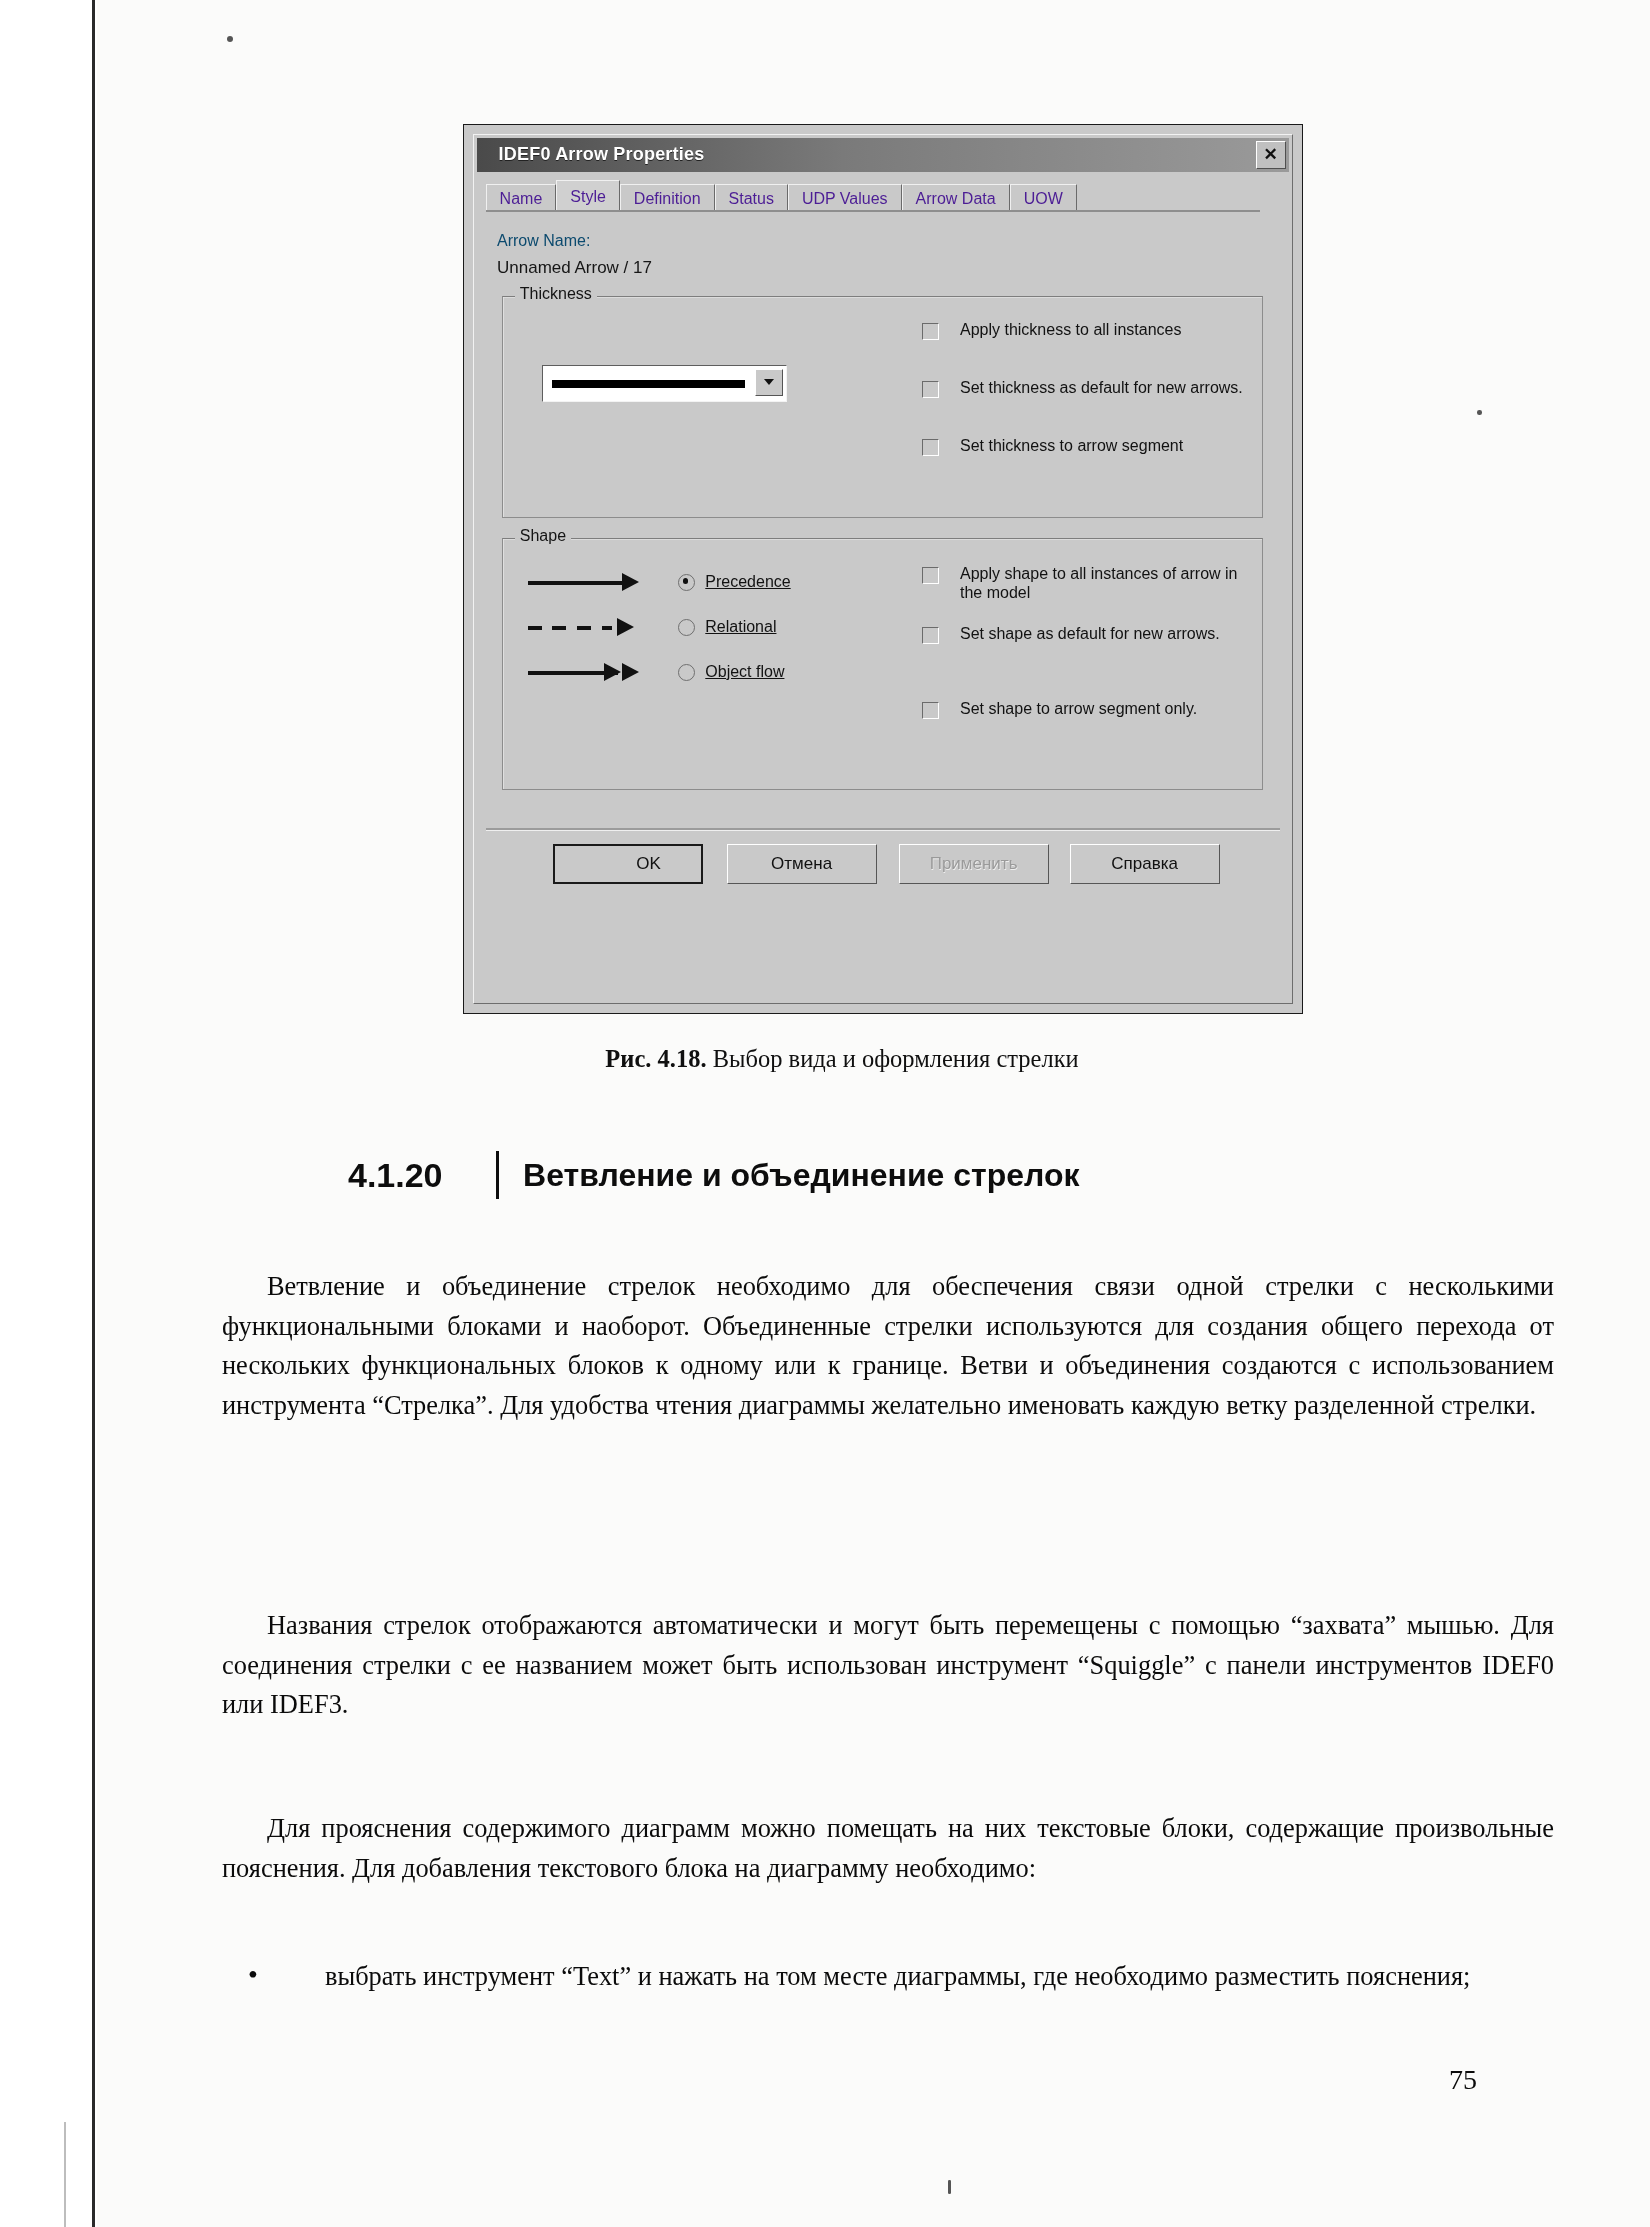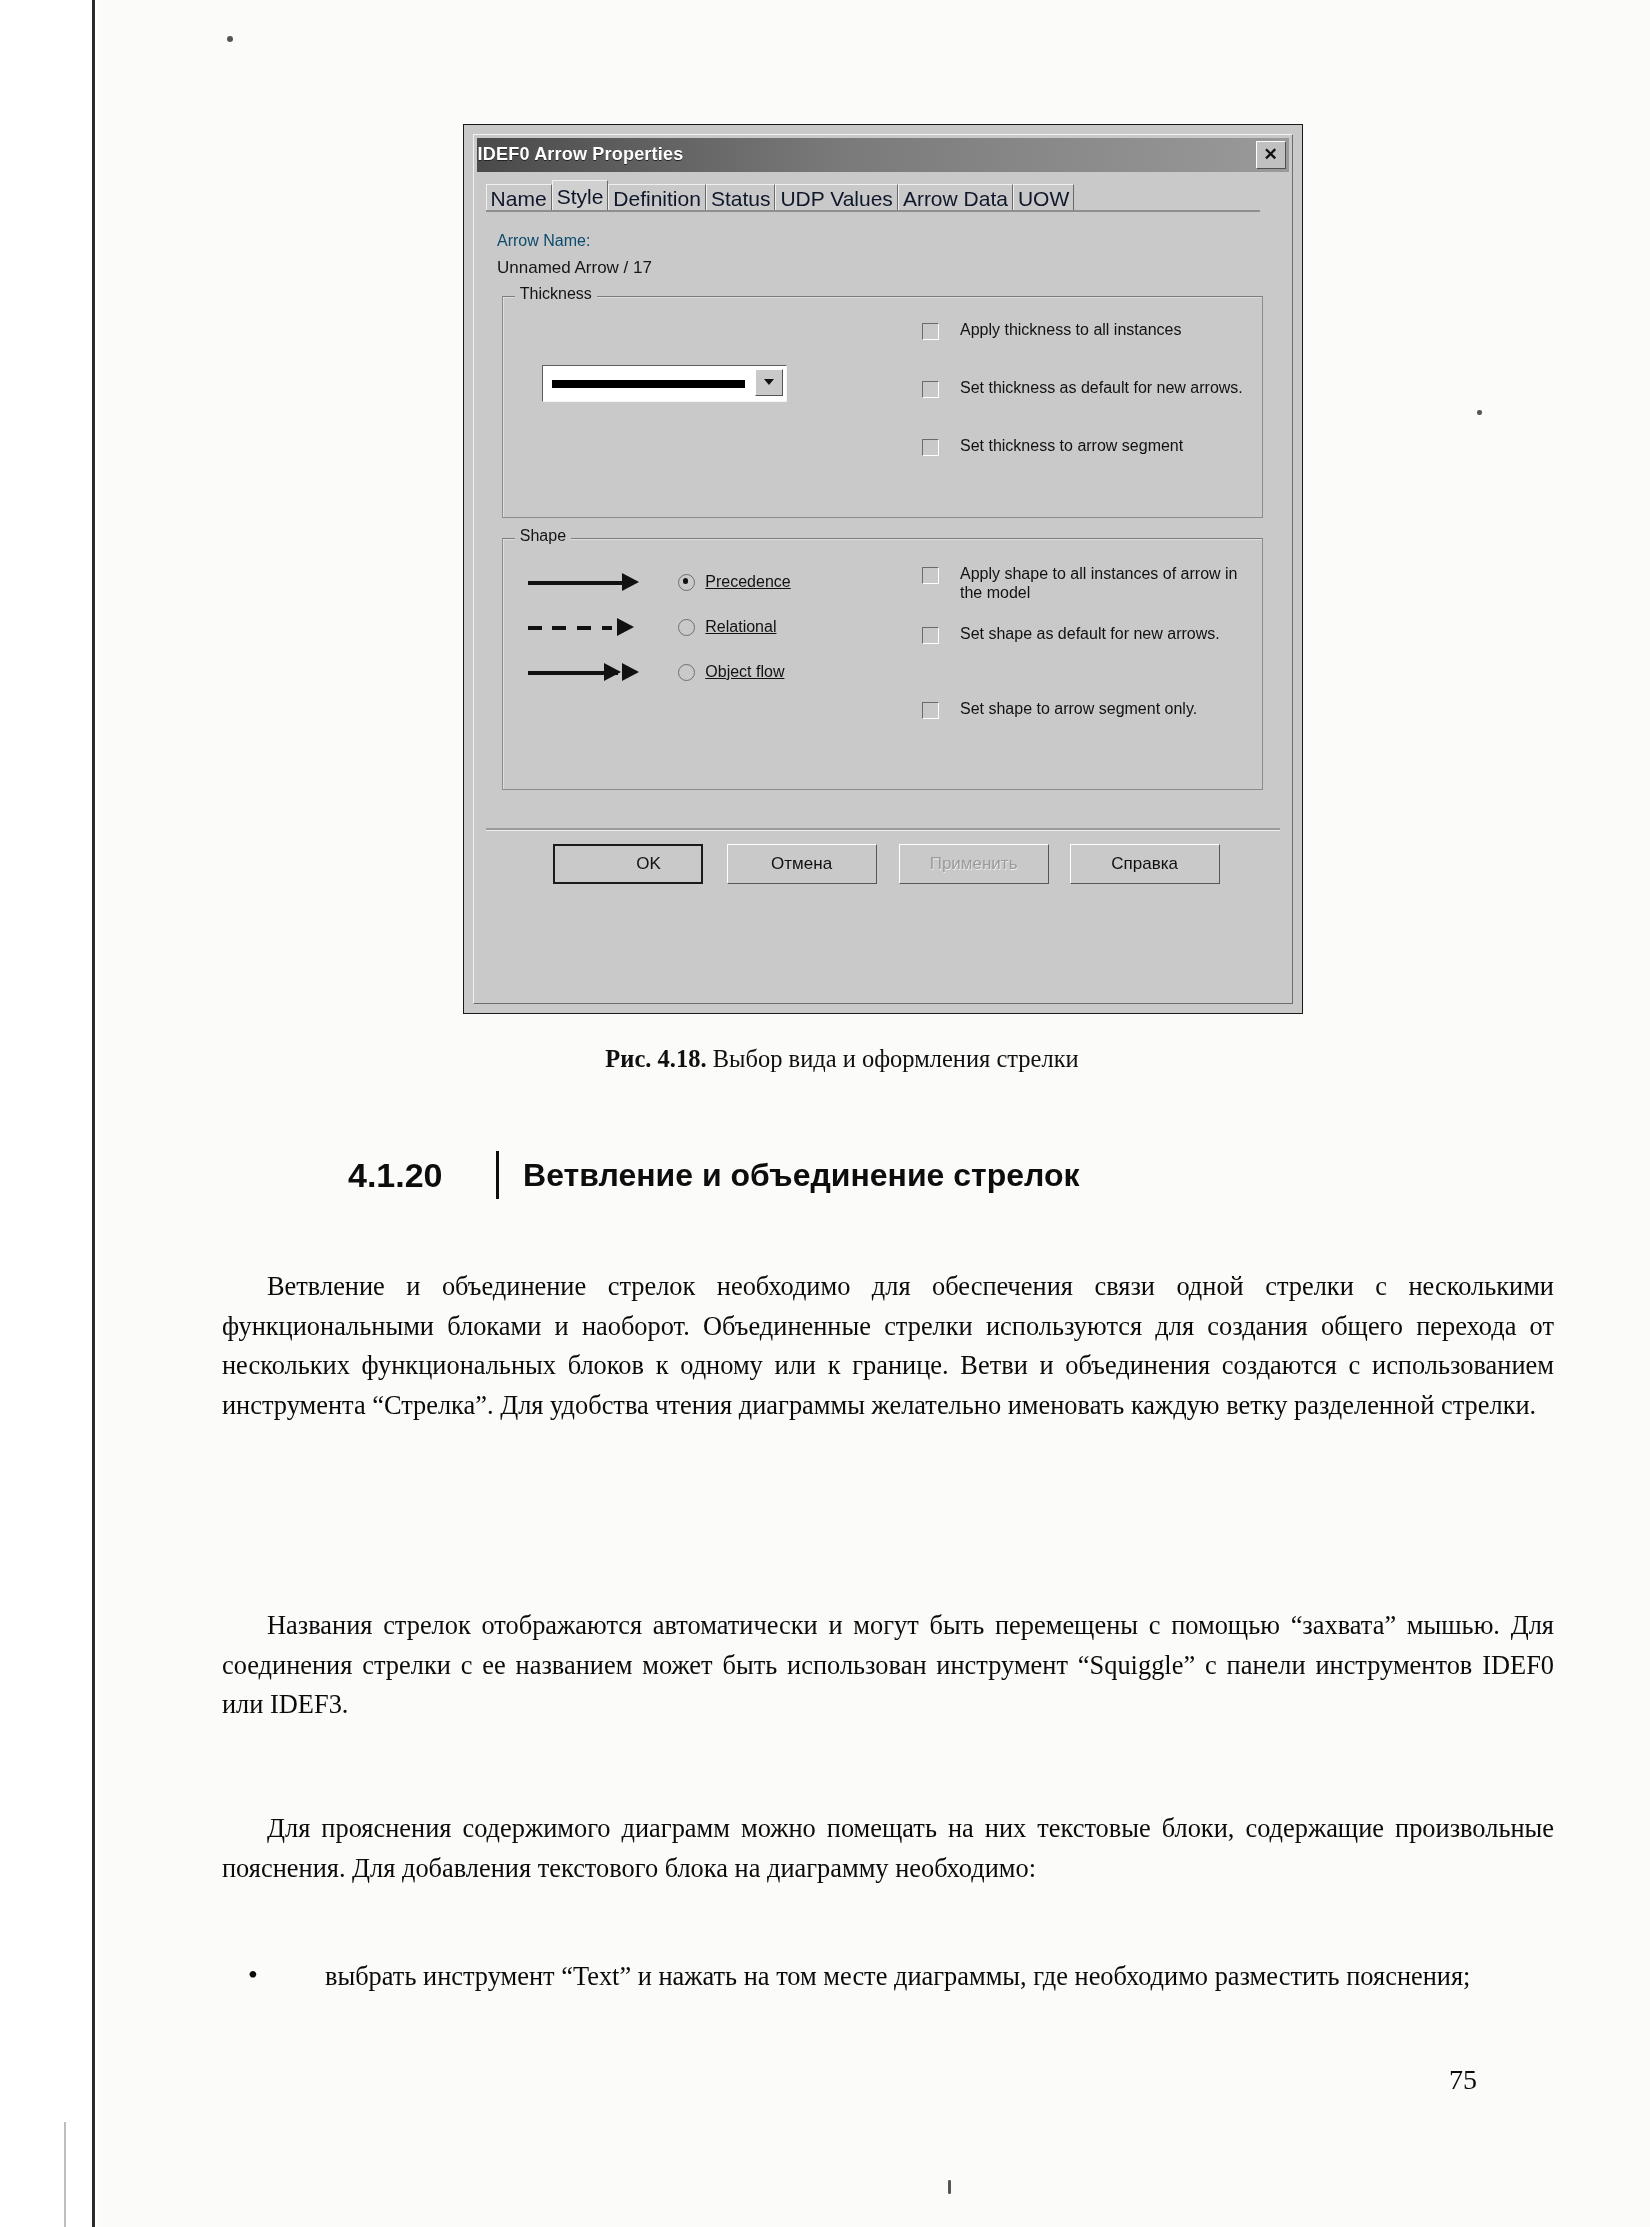--- a/index.html
+++ b/index.html
@@ -49,42 +49,42 @@
     border-right:1.9px solid #6d6d6d;
     border-bottom:1.9px solid #6d6d6d;
     box-sizing:border-box;
   }
   .titlebar {
     position:absolute; left:2.6px; top:2.6px; right:2.6px; height:34px;
     background:linear-gradient(90deg,#4a4a4a 0%, #7a7a7a 45%, #9a9a9a 100%);
     display:flex; align-items:center;
   }
   .title-text {
-    color:#ffffff; font-size:18px; font-weight:bold; margin-left:1px;
+    color:#ffffff; font-size:18px; font-weight:bold; margin-left:22px;
     letter-spacing:0.2px; text-shadow:0 0.6px 0 #222;
   }
   .title-close {
     position:absolute; right:3.9px; top:3.2px; width:28px; height:26px;
     background:#c0c0c0;
     border-top:1.9px solid #ffffff; border-left:1.9px solid #ffffff;
     border-right:1.9px solid #4f4f4f; border-bottom:1.9px solid #4f4f4f;
     display:flex; align-items:center; justify-content:center;
     font-size:17px; font-weight:bold; color:#111; line-height:1;
     font-family:"Liberation Sans", sans-serif;
   }
 
   
   .tabrow {
     position:absolute; left:11.6px; top:43px; right:11.6px; height:34px;
     display:flex; align-items:flex-end;
   }
   .tab {
-    height:28px; padding:0 4px;
+    height:28px; padding:0 13px;
     display:flex; align-items:center;
-    font-size:21px; color:#0f172a;
+    font-size:16px; color:#4c1d95;
     background:#c9c9c9;
     border-top:1.3px solid #f0f0f0;
     border-left:1.3px solid #f0f0f0;
     border-right:1.3px solid #6a6a6a;
     box-sizing:border-box;
   }
   .tab.sel {
     height:32px;
     background:#d0d0d0;
     font-weight:normal;

